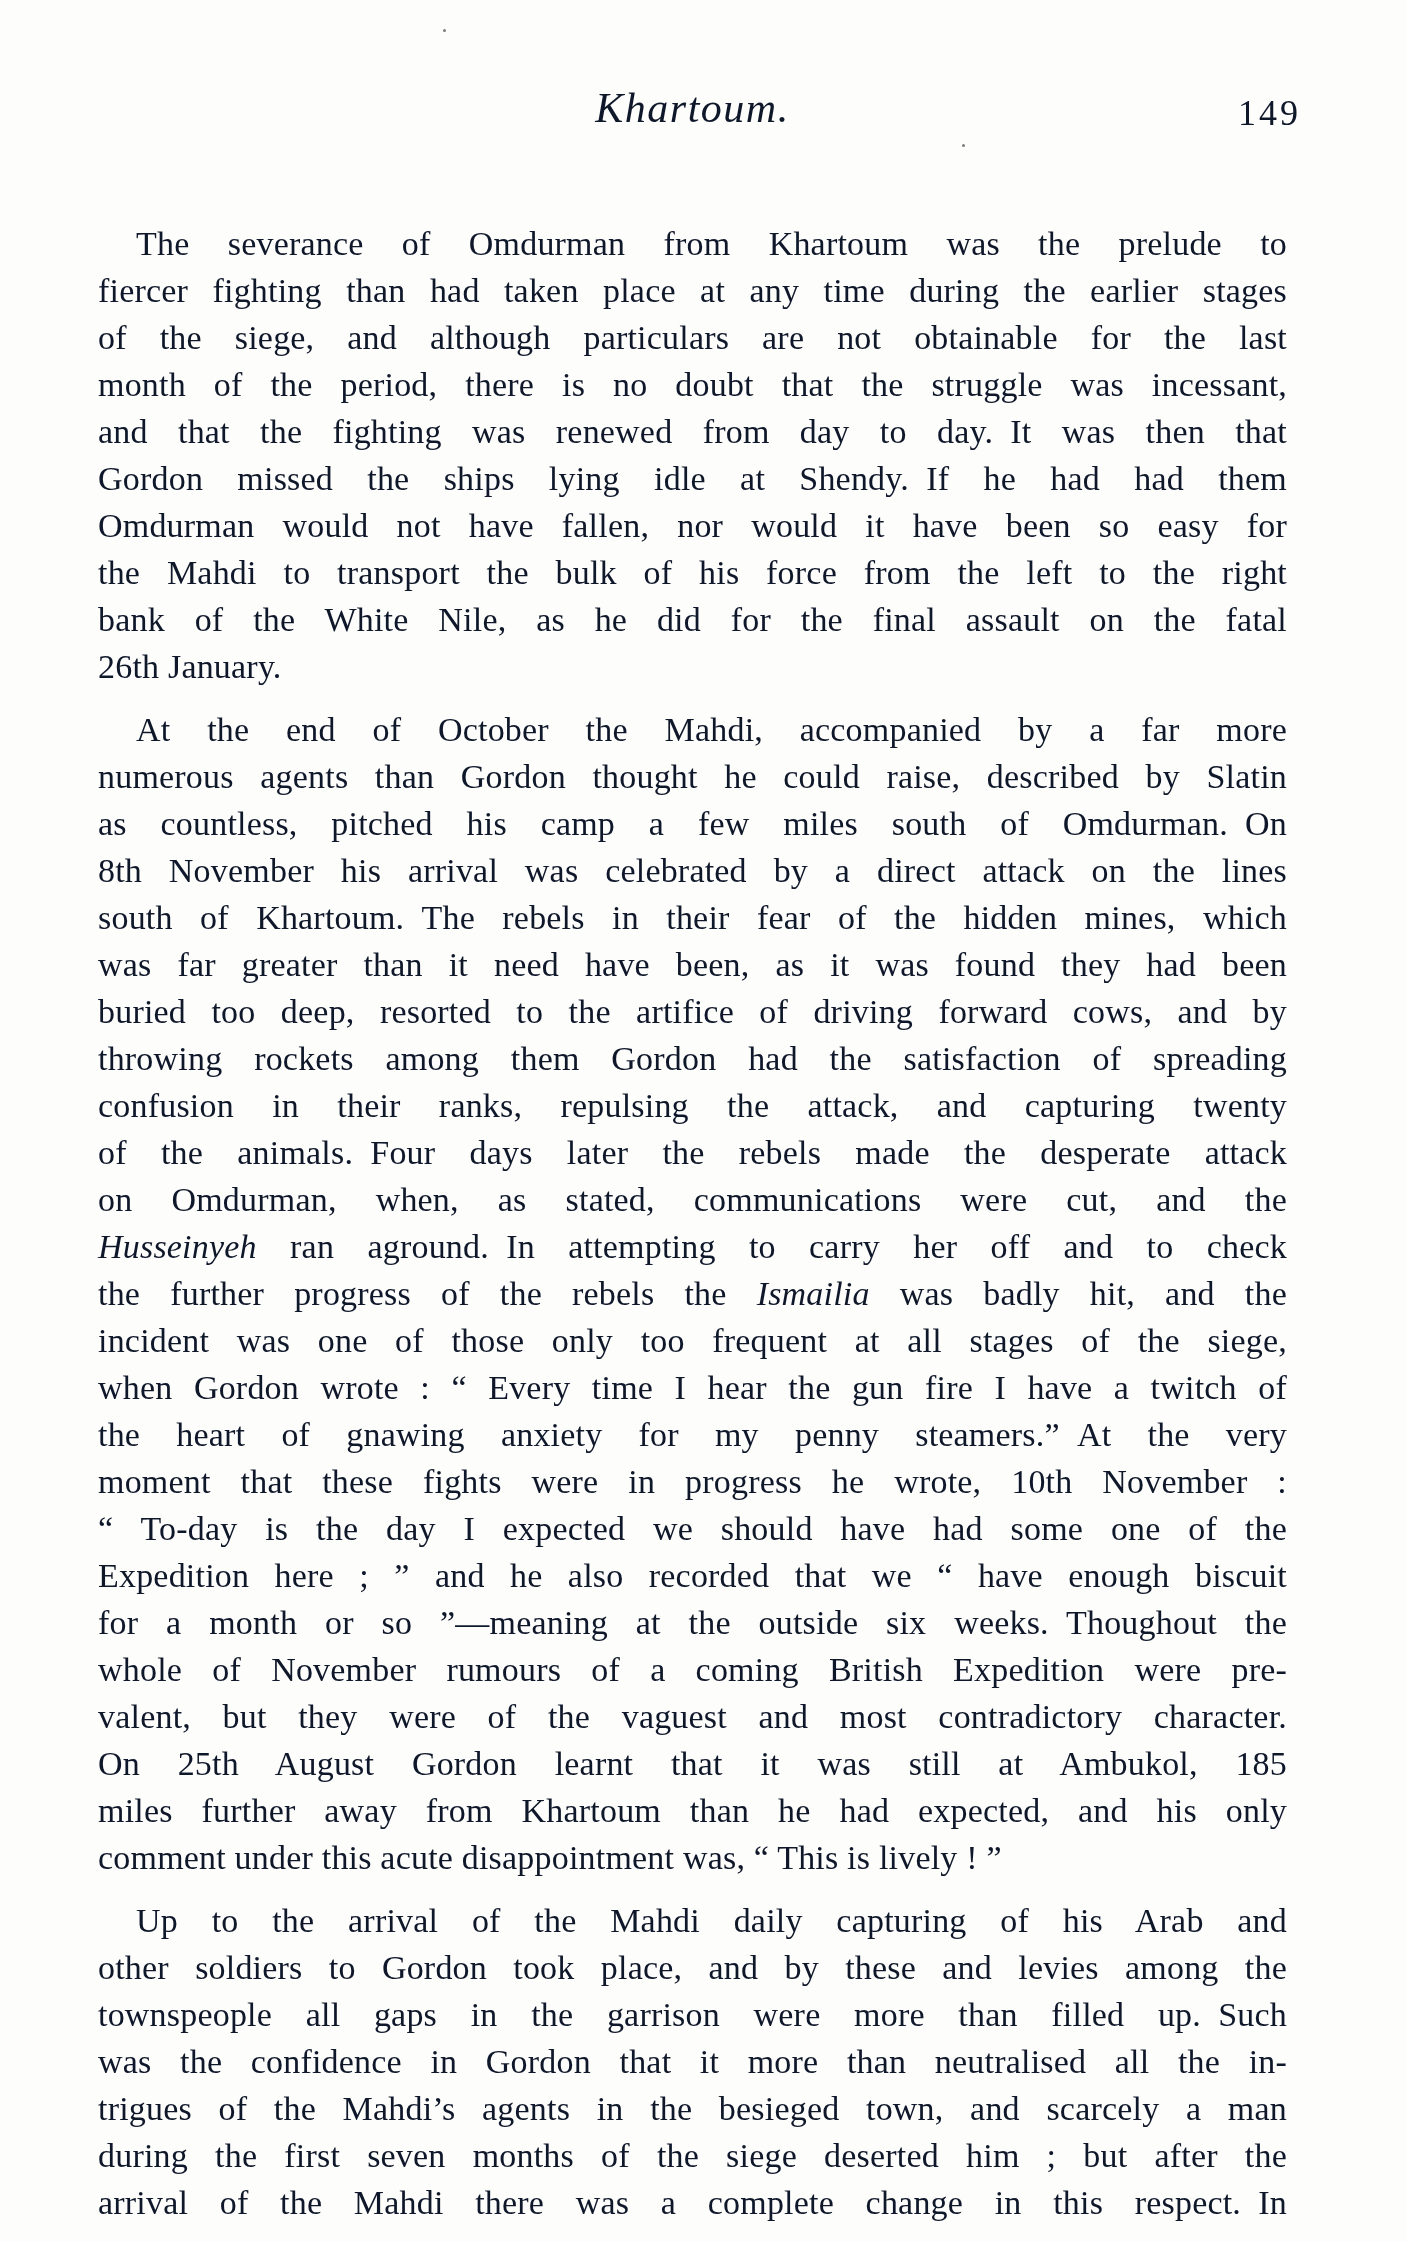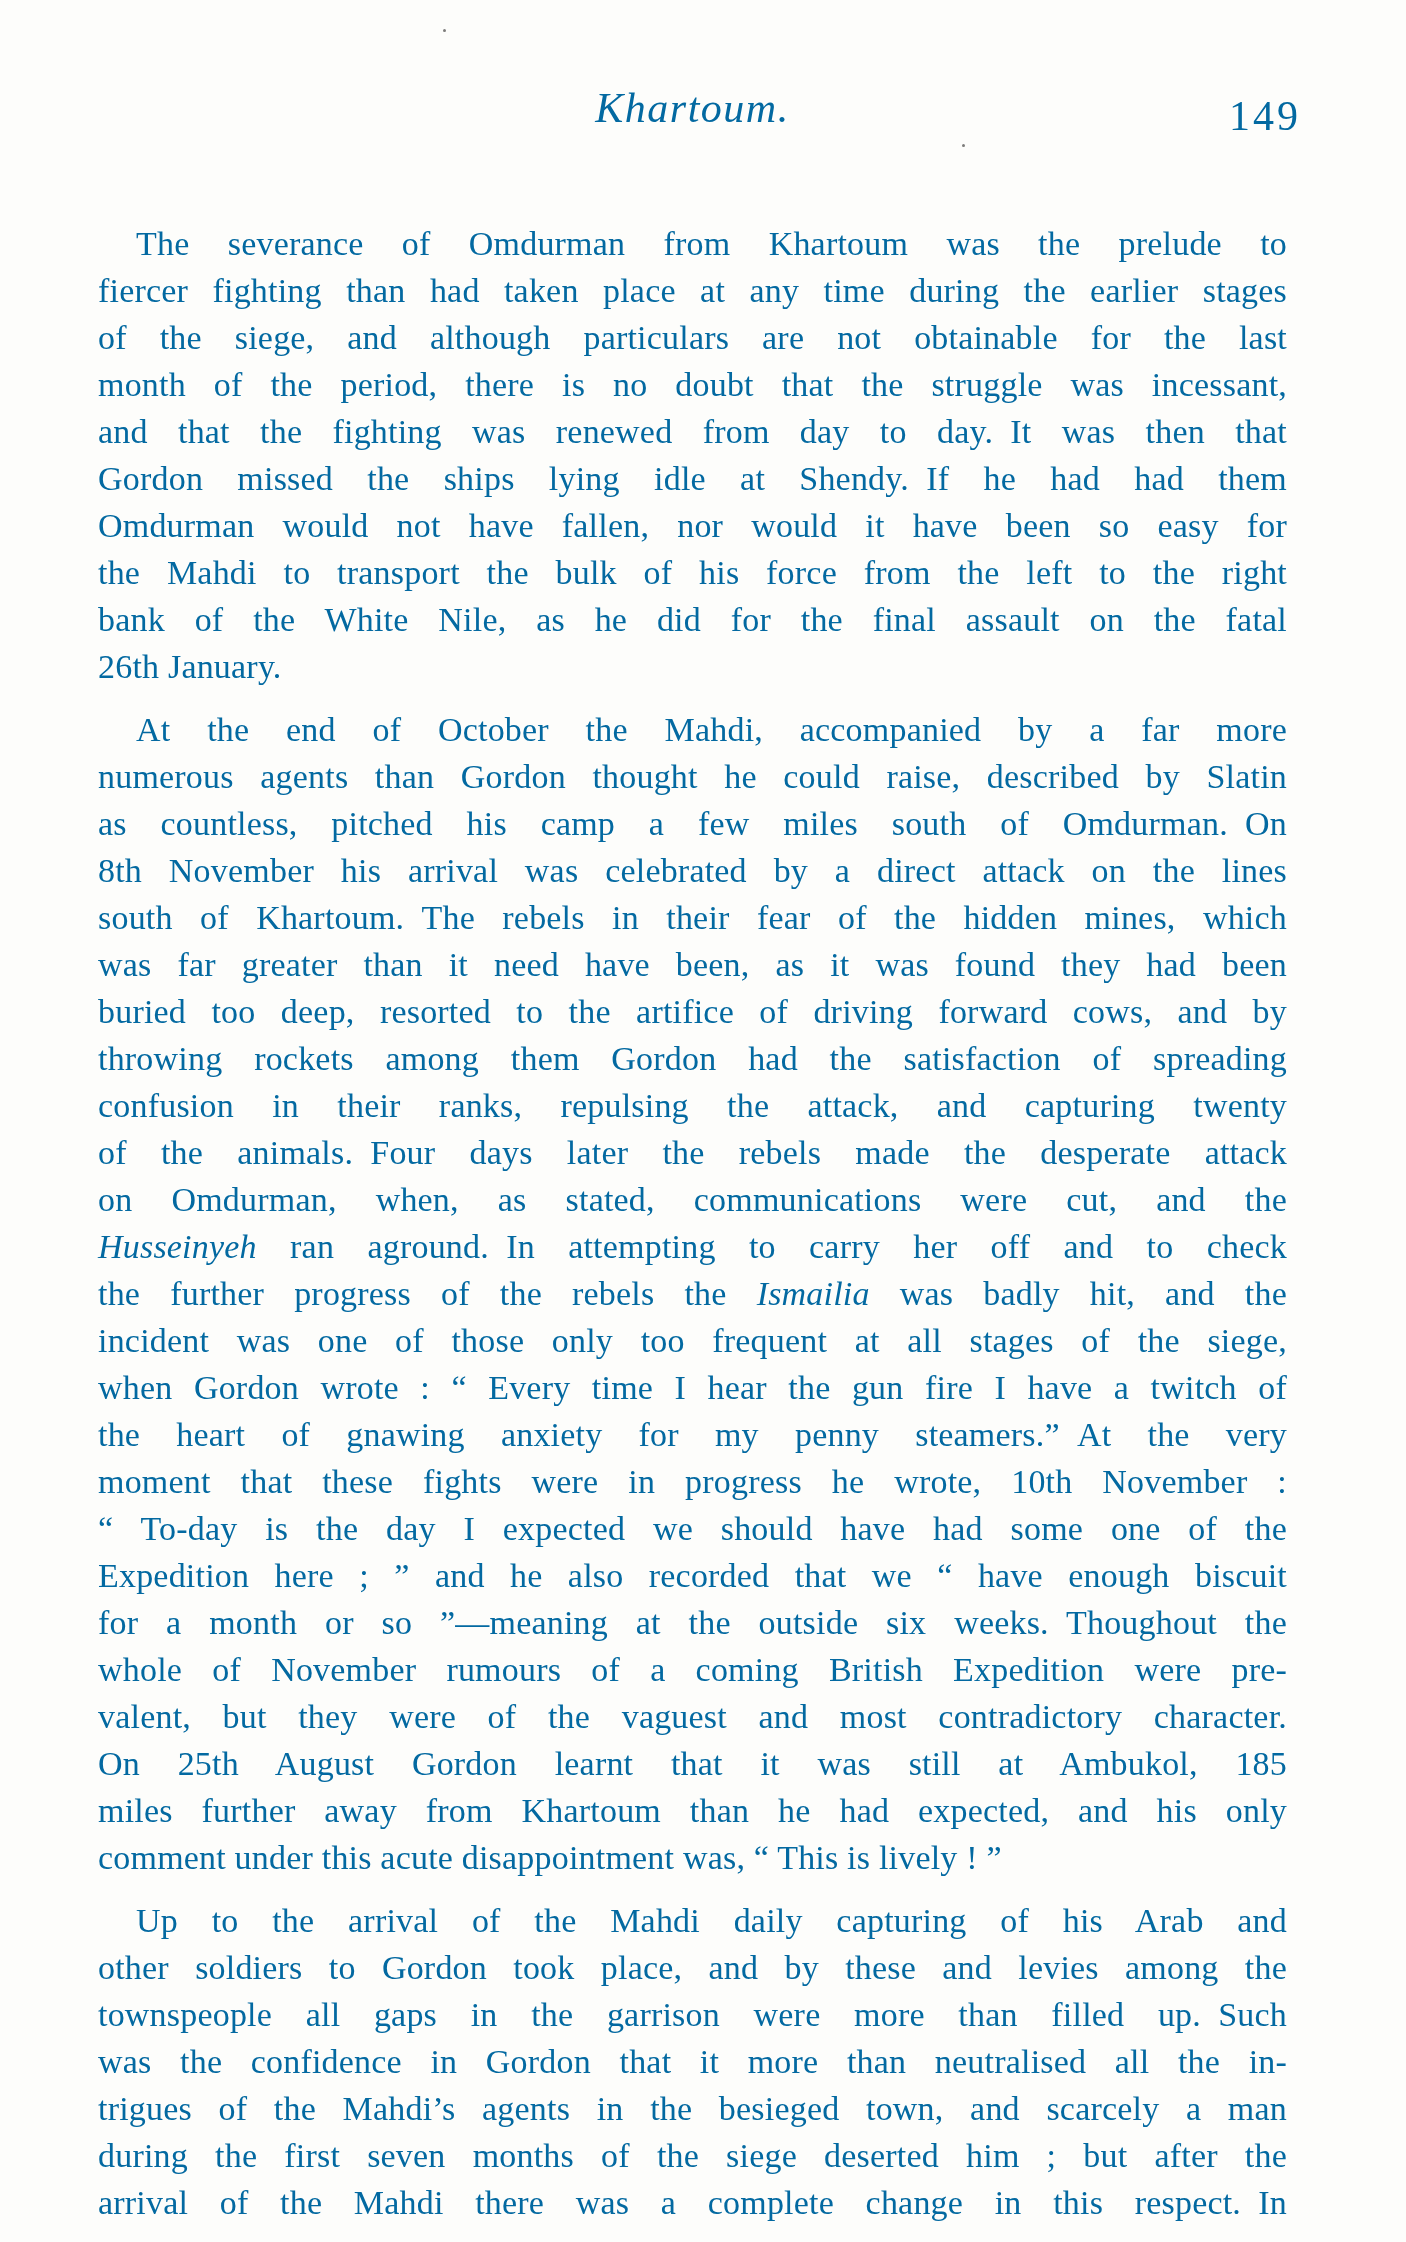--- a/index.html
+++ b/index.html
@@ -1,42 +1,42 @@
 <!DOCTYPE html>
 <html><head>
 <meta charset="utf-8">
 <style>
   html, body { margin: 0; padding: 0; background: #ffffff; }
   .page {
     position: relative;
     width: 1406px;
     height: 2242px;
     background: #fdfdfb;
-    color: #0369a1;
+    color: #0f172a;
     font-family: "Liberation Serif", serif;
     overflow: hidden;
   }
   .header {
     position: absolute;
     top: 84px;
     left: 82px;
     width: 1221px;
     height: 60px;
   }
   .title {
     text-align: center;
     font-style: italic;
     font-size: 42px;
     letter-spacing: 1.5px;
   }
   .pagenum {
     position: absolute;
     right: 2px;
     top: 8px;
-    font-size: 42px;
+    font-size: 36px;
     letter-spacing: 3px;
     text-align: right;
   }
   .body-text {
     position: absolute;
     top: 204px;
     left: 82px;
     width: 1221px;
     font-size: 34px;
     line-height: 47px;

